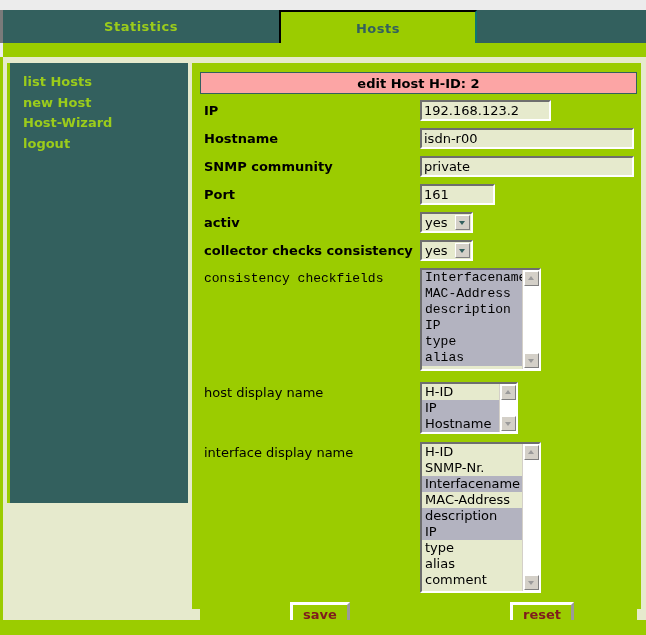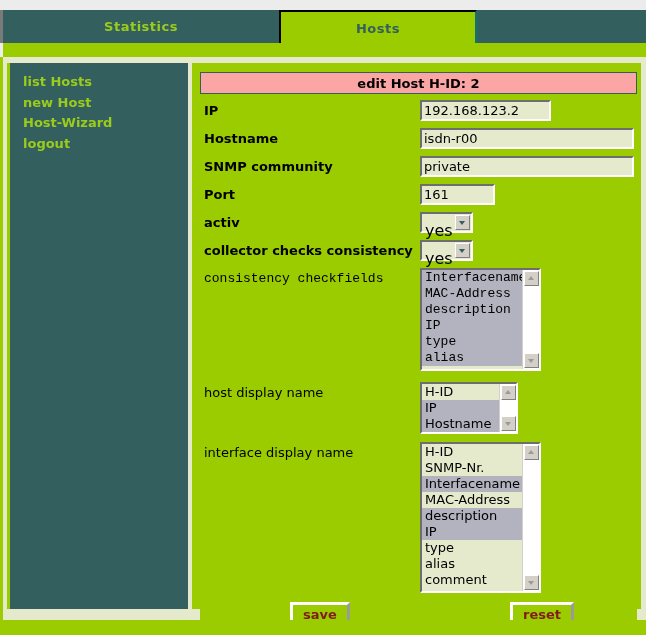--- a/index.html
+++ b/index.html
@@ -84,21 +84,21 @@
     width: 3px; height: 578px;
     background: #9bcc00;
   }
 
   
   .sidebar {
     position: absolute;
     left: 7px;
     top: 6px;
     width: 181px;
-    height: 546px;
+    height: 440px;
     background: #33605e;
     border-left: 3px solid #9bcc00;
     box-sizing: border-box;
     padding: 9px 0 0 13px;
   }
   .sidebar-item {
     display: block;
     color: #9bcc1b;
     font-size: 13px;
     font-weight: bold;
@@ -187,22 +187,22 @@
     border-right: 2px solid #ffffff;
     border-bottom: 2px solid #ffffff;
     height: 21px;
     width: 53px;
     box-sizing: border-box;
     position: relative;
     cursor: pointer;
   }
   .sel-val {
     position: absolute;
-    left: 3px; top: 7px;
-    font-size: 16px;
+    left: 3px; top: 1px;
+    font-size: 13px;
   }
   .sel-arrow {
     position: absolute;
     right: 1px;
     top: 1px;
     width: 15px;
     height: 15px;
     background: #d4d0c8;
     border-top: 1px solid #ffffff;
     border-left: 1px solid #ffffff;

